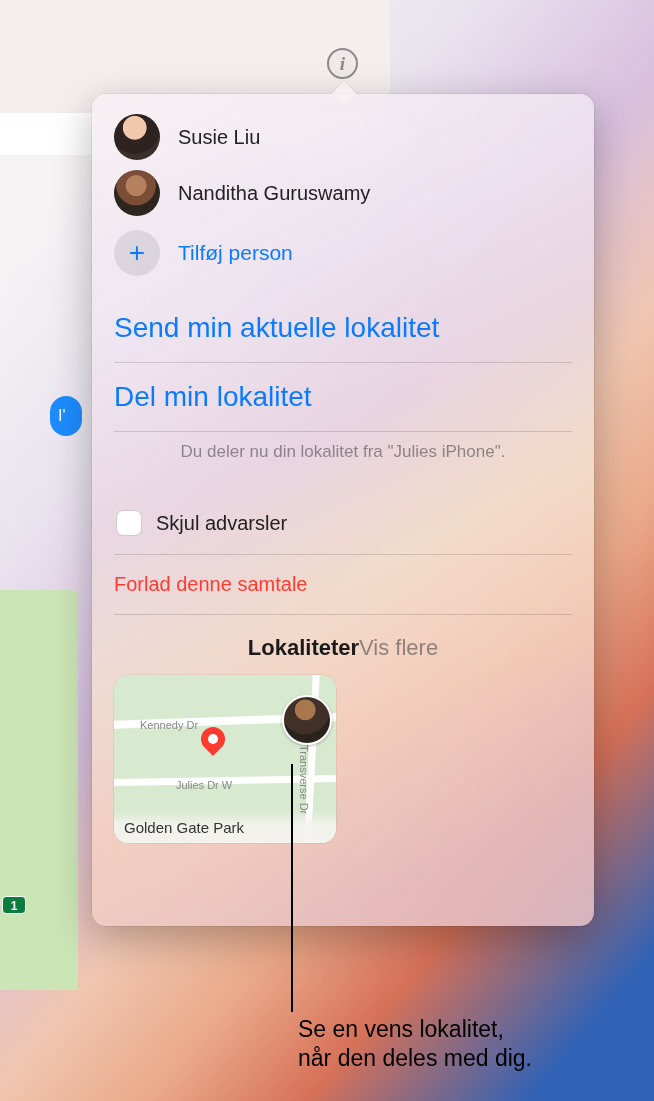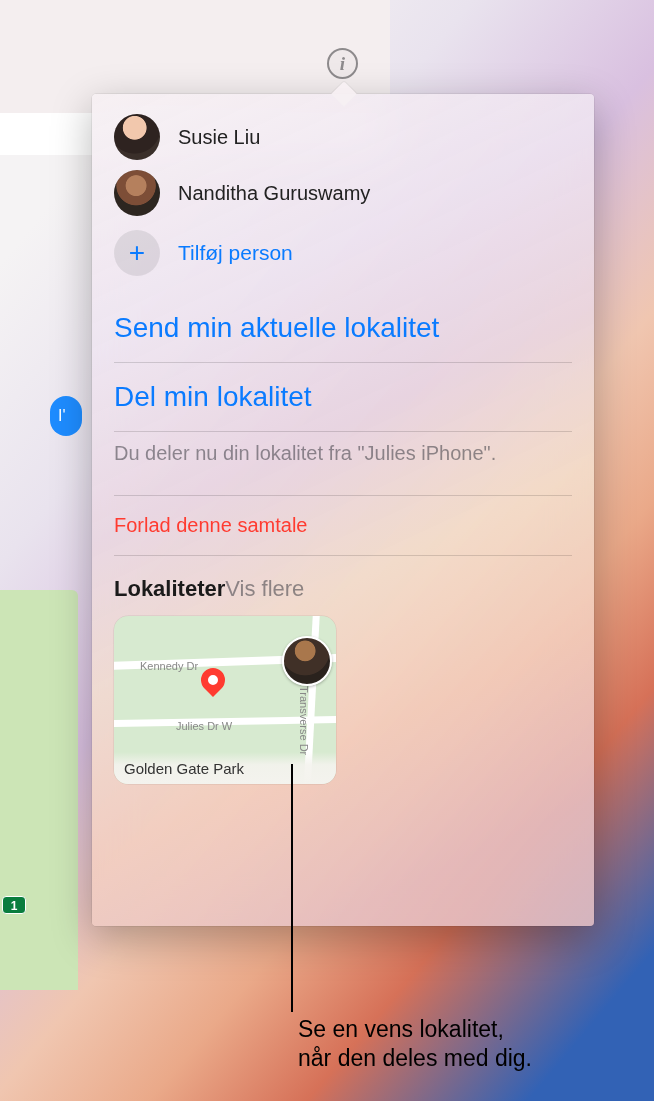--- a/index.html
+++ b/index.html
@@ -52,21 +52,21 @@
     width: 31px; height: 31px; border-radius: 50%;
     border: 2px solid #8d8a8c; display:flex; align-items:center; justify-content:center;
     color:#8d8a8c; font-family: Georgia, serif; font-style: italic; font-size:19px; font-weight:600;
     background:#efe9ea;
   }
 
   
   .popover {
     position: absolute; left: 92px; top: 94px;
     width: 502px; height: 832px;
-    border-radius: 4px;
+    border-radius: 14px;
     background: linear-gradient(155deg,
        rgba(246,240,243,0.92) 0%,
        rgba(238,228,240,0.88) 25%,
        rgba(234,215,225,0.86) 42%,
        rgba(243,223,205,0.84) 57%,
        rgba(243,207,192,0.84) 72%,
        rgba(230,195,200,0.84) 88%);
     backdrop-filter: blur(20px);
     box-shadow: 0 12px 40px rgba(0,0,0,0.28), 0 0 0 0.5px rgba(0,0,0,0.12);
     padding: 16px 22px 22px 22px;
@@ -96,32 +96,32 @@
   .add-icn {
     width:46px; height:46px; border-radius:50%; flex:0 0 46px;
     background:rgba(120,120,128,0.18);
     display:flex; align-items:center; justify-content:center;
     color:#0a7bff; font-size:28px; font-weight:300;
   }
   .add-lbl { font-size:21px; color:#0a7bff; }
 
   .link-row { padding: 18px 0; font-size:28px; color:#0a7bff; cursor:pointer; }
   .hr { height:1px; background:rgba(0,0,0,0.14); margin:0; }
-  .note { padding: 10px 0 30px 0; font-size:20px; color:rgba(60,60,67,0.55); }
+  .note { padding: 10px 0 30px 0; font-size:17px; color:rgba(60,60,67,0.55);text-align:center; }
 
   .check-row { display:flex; align-items:center; gap:14px; padding:18px 0 18px 2px; }
   .checkbox {
     width:26px; height:26px; border-radius:7px;
     background:#fff; border:1px solid rgba(0,0,0,0.2);
   }
   .check-lbl { font-size:20px; color:#222; }
 
   .danger-row { padding:18px 0; font-size:20px; color:#ff3b30; cursor:pointer; }
 
-  .section-hdr { display:flex; align-items:baseline; justify-content:flex-start; padding:20px 0 14px 0; }
+  .section-hdr { display:flex; align-items:baseline; justify-content:center; padding:20px 0 14px 0; }
   .section-ttl { font-size:22px; font-weight:700; color:#1a1a1a; }
   .section-more { font-size:22px; color:rgba(60,60,67,0.55); cursor:pointer; }
 
   .loc-card {
     position:relative; width:222px; height:168px;
     border-radius:14px; overflow:hidden;
     background:#d7ead0;
     box-shadow: 0 0 0 0.5px rgba(0,0,0,0.1);
   }
   .loc-card .roads::before,
@@ -187,20 +187,24 @@
     <div class="add-icn">+</div>
     <div class="add-lbl">Tilføj person</div>
   </div>
 
   <div class="link-row">Send min aktuelle lokalitet</div>
   <div class="hr"></div>
   <div class="link-row">Del min lokalitet</div>
   <div class="hr"></div>
   <div class="note">Du deler nu din lokalitet fra "Julies iPhone".</div>
 
+  <div class="check-row">
+    <div class="checkbox"></div>
+    <div class="check-lbl">Skjul advarsler</div>
+  </div>
   <div class="hr"></div>
 
   <div class="danger-row">Forlad denne samtale</div>
   <div class="hr"></div>
 
   <div class="section-hdr">
     <div class="section-ttl">Lokaliteter</div>
     <div class="section-more">Vis flere</div>
   </div>
 

